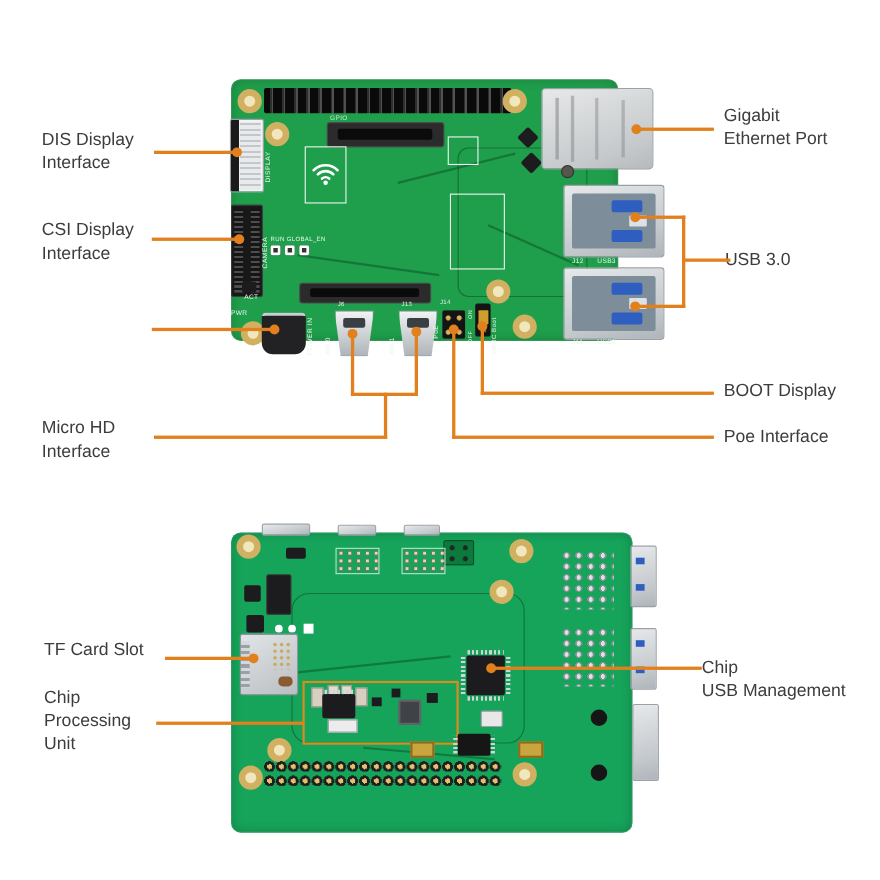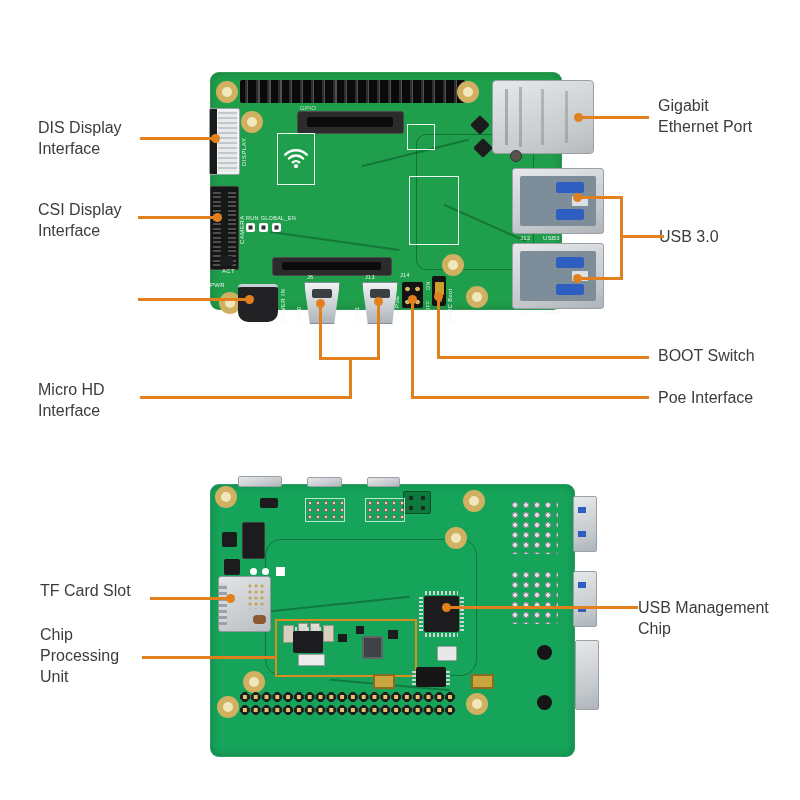--- a/index.html
+++ b/index.html
@@ -276,21 +276,21 @@
     <div>USB 3.0</div>
   </div>
   <div class="ll" style="left:578px;top:196px;width:45px;height:3px;"></div>
   <div class="ll" style="left:620px;top:196px;width:3px;height:84px;"></div>
   <div class="ll" style="left:578px;top:277px;width:45px;height:3px;"></div>
   <div class="ll" style="left:620px;top:235px;width:44px;height:3px;"></div>
   <div class="ldot" style="left:573px;top:193px;"></div>
   <div class="ldot" style="left:573px;top:274px;"></div>
 
   <div class="label" style="left:658px;top:345px;">
-    <div>BOOT Switch</div>
+    <div>BOOT Display</div>
   </div>
   <div class="ll" style="left:437px;top:297px;width:3px;height:62px;"></div>
   <div class="ll" style="left:437px;top:356px;width:212px;height:3px;"></div>
   <div class="ldot" style="left:434px;top:292px;"></div>
 
   <div class="label" style="left:658px;top:387px;">
     <div>Poe Interface</div>
   </div>
   <div class="ll" style="left:411px;top:300px;width:3px;height:99px;"></div>
   <div class="ll" style="left:411px;top:396px;width:238px;height:3px;"></div>
@@ -303,19 +303,19 @@
   <div class="ldot" style="left:226px;top:594px;"></div>
 
   <div class="label" style="left:40px;top:624px;">
     <div>Chip</div>
     <div>Processing</div>
     <div>Unit</div>
   </div>
   <div class="ll" style="left:142px;top:656px;width:134px;height:3px;"></div>
 
   <div class="label" style="left:638px;top:597px;">
+    <div>Chip</div>
     <div>USB Management</div>
-    <div>Chip</div>
   </div>
   <div class="ll" style="left:448px;top:606px;width:190px;height:3px;"></div>
   <div class="ldot" style="left:442px;top:603px;"></div>
 
 </div>
 
 </body></html>

